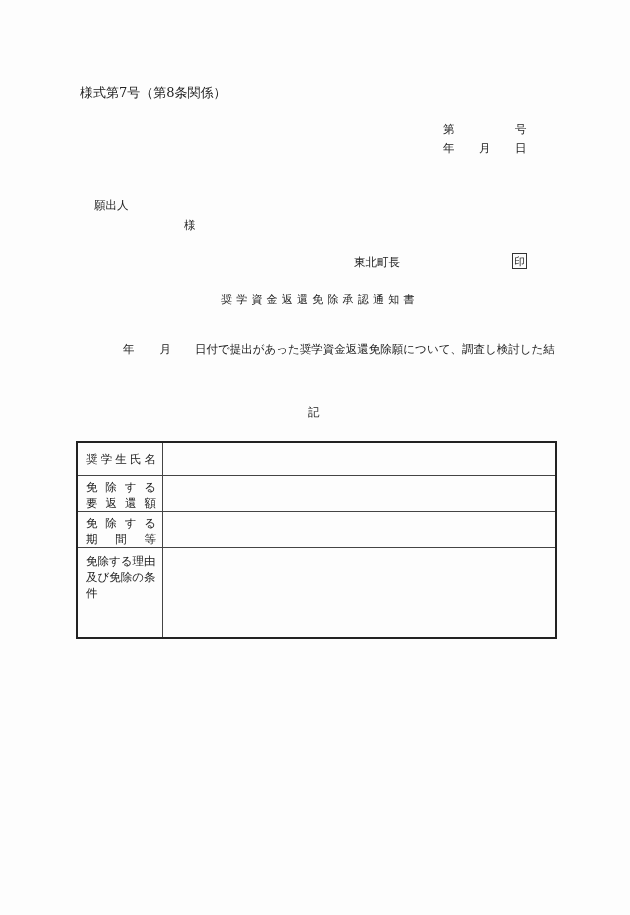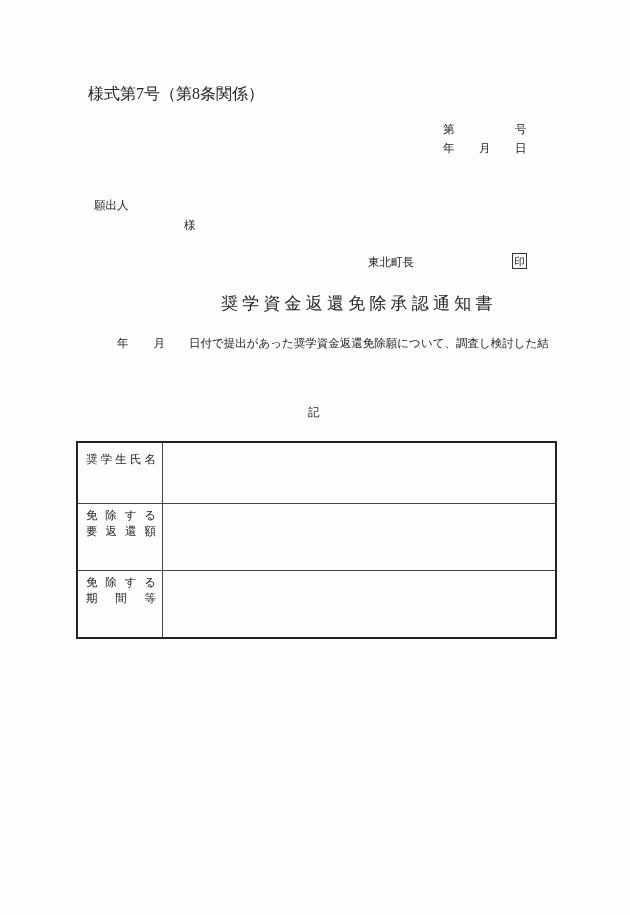--- a/index.html
+++ b/index.html
@@ -1,29 +1,29 @@
 <!DOCTYPE html>
 <html><head>
 <meta charset="utf-8">
 <style>
   html, body { margin:0; padding:0; }
   body { width:630px; height:915px; background:#fdfdfd; position:relative; overflow:hidden;
          font-family: "DejaVu Serif", "Liberation Serif", serif; color:#222; font-size:11.5px; }
   .abs { position:absolute; white-space:nowrap; }
-  .form-no { left:88px; top:84px; font-size:16px;font-family:Liberation Serif, serif; }
+  .form-no { left:80px; top:84px; font-size:13px; }
   .doc-no { left:443px; top:122px; }
   .doc-no span, .doc-date span { position:absolute; }
   .applicant { left:94px; top:198px; }
   .sama { left:184px; top:218px; }
-  .mayor { left:368px; top:255px;text-align:right; }
+  .mayor { left:354px; top:255px;text-align:right; }
   .seal { left:512px; top:253px; width:13px; height:14px; border:1px solid #333; font-size:10.5px;
           line-height:14px; text-align:center; }
-  .title { left:221px; top:292px; letter-spacing:4.2px; font-size:17px; }
+  .title { left:221px; top:292px; letter-spacing:4.2px; font-size:11px; }
   .body-text { left:76px; top:329px; width:482px; line-height:21px; font-size:11.5px; white-space:normal; }
-  .body-text p { margin:4px; white-space:nowrap; }
+  .body-text p { margin:10px; white-space:nowrap; }
   .ki { left:308px; top:405px; }
   table.detail { position:absolute; left:76px; top:441px; width:481px; height:198px;
                  border-collapse:collapse; border:2px solid #222; }
   table.detail td { border:1px solid #444; padding:0; vertical-align:top; }
   td.lbl { width:84px; font-size:11.5px; }
   .lbl .in { padding:3px 6px 0 8px; line-height:16px; }
   .spread { display:flex; justify-content:space-between; }
   td.val { }
 </style>
 </head>
@@ -101,14 +101,24 @@
       </div>
       <div class="spread">
         <span>期</span>
               <span>間</span>
               <span>等</span>
       </div>
           </div>
         </td>
     <td class="val"></td>
   </tr>
+  <tr>
+    <td class="lbl">
+          <div class="in" style="padding-top:5px">
+      <div>免除する理由</div>
+      <div>及び免除の条</div>
+      <div>件</div>
+    </div>
+        </td>
+    <td class="val"></td>
+  </tr>
 </tbody>
   </table>
 
 </body></html>

